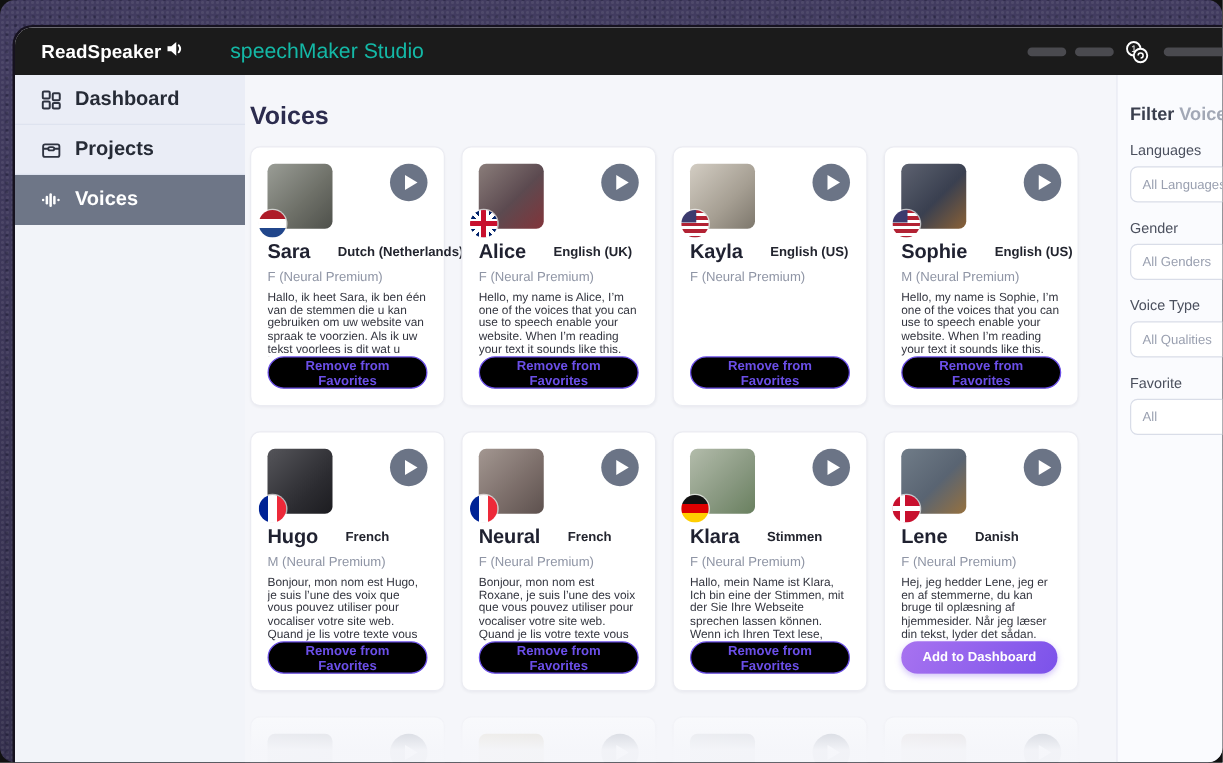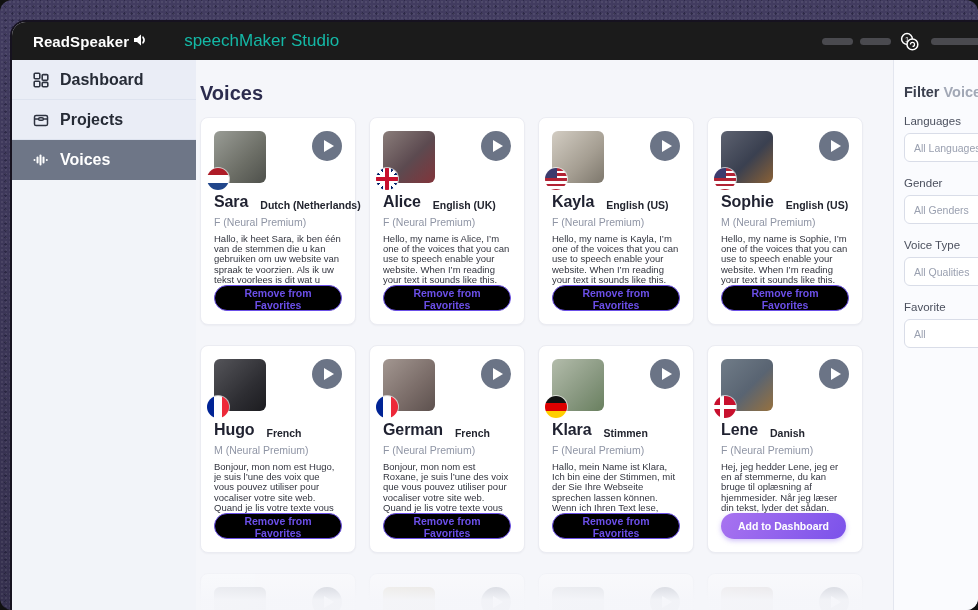--- a/index.html
+++ b/index.html
@@ -86,21 +86,21 @@
       linear-gradient(45deg,transparent 45%,#fff 45% 55%,transparent 55%),
       linear-gradient(135deg,transparent 45%,#fff 45% 55%,transparent 55%),
       linear-gradient(#012169,#012169);}
 
   .play{position:absolute;top:13px;right:13px;width:30px;height:30px;border-radius:50%;
     background:#6b7486;border:none;display:flex;align-items:center;justify-content:center;
     cursor:pointer;padding:0;}
   .tri{width:0;height:0;border-left:10px solid #fff;border-top:6.5px solid transparent;
     border-bottom:6.5px solid transparent;margin-left:3px;}
 
-  .name-row{display:flex;align-items:flex-end;gap:12px;margin-top:1px;white-space:nowrap;}
+  .name-row{display:flex;align-items:center;gap:22px;margin-top:1px;white-space:nowrap;}
   .vname{font-size:16px;font-weight:600;color:#1f2130;letter-spacing:-.1px;}
   .vlang{font-size:10.5px;font-weight:600;color:#22242e;}
   .vmeta{margin:5px 0 6px;font-size:10.5px;color:#8f95a5;}
   .vdesc{margin:0;flex:1;overflow:hidden;font-size:9.5px;line-height:10.2px;color:#33353f;}
 
   .fav-btn{margin-top:auto;height:26px;border-radius:14px;font-size:10.5px;font-weight:600;
     font-family:"Liberation Sans",sans-serif;cursor:pointer;}
   .fav-btn.outline{width:100%;background:#000000;border:1px solid #6b4fe8;color:#6b4fe8;}
   .fav-btn.filled{width:auto;align-self:flex-start;padding:0 17px;border:none;color:#fff;
     background:linear-gradient(120deg,#a873f0,#7b52ea);box-shadow:0 2px 5px rgba(123,82,234,.35);}
@@ -234,21 +234,20 @@
               <span class="flag flag-us"></span>
             </div>
             <button class="play">
                 <span class="tri"></span>
               </button>
             <div class="name-row">
               <span class="vname">Kayla</span>
               <span class="vlang">English (US)</span>
             </div>
             <div class="vmeta">F (Neural Premium)</div>
-            <p class="vdesc">Hello, my name is Kayla, I’m one of the voices that you can use to speech enable your website. When I’m reading your text it sounds like this.</p>
             <button class="fav-btn outline">Remove from Favorites</button>
           </article>
 
           <article class="card">
             <div class="avatar-wrap">
               <div class="avatar av-4"></div>
               <span class="flag flag-us"></span>
             </div>
             <button class="play">
                 <span class="tri"></span>
@@ -281,21 +280,21 @@
 
           <article class="card">
             <div class="avatar-wrap">
               <div class="avatar av-6"></div>
               <span class="flag flag-fr"></span>
             </div>
             <button class="play">
                 <span class="tri"></span>
               </button>
             <div class="name-row">
-              <span class="vname">German</span>
+              <span class="vname">Neural</span>
               <span class="vlang">French</span>
             </div>
             <div class="vmeta">F (Neural Premium)</div>
             <p class="vdesc">Bonjour, mon nom est Roxane, je suis l’une des voix que vous pouvez utiliser pour vocaliser votre site web. Quand je lis votre texte vous entendrez ceci.</p>
             <button class="fav-btn outline">Remove from Favorites</button>
           </article>
 
           <article class="card">
             <div class="avatar-wrap">
               <div class="avatar av-7"></div>

